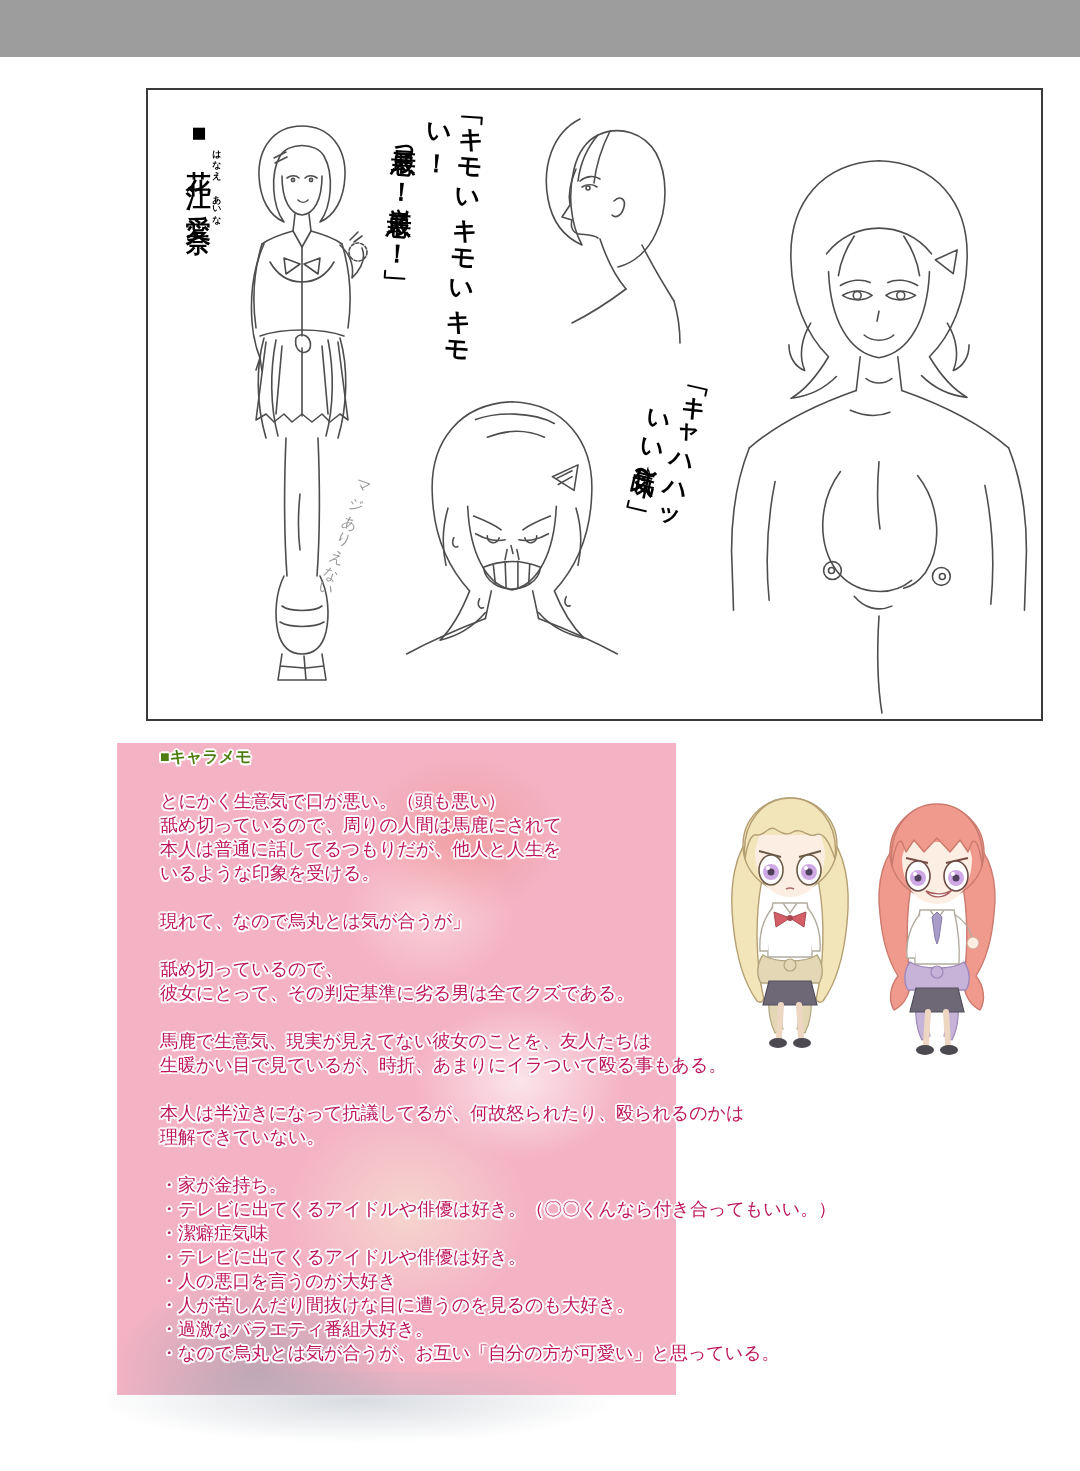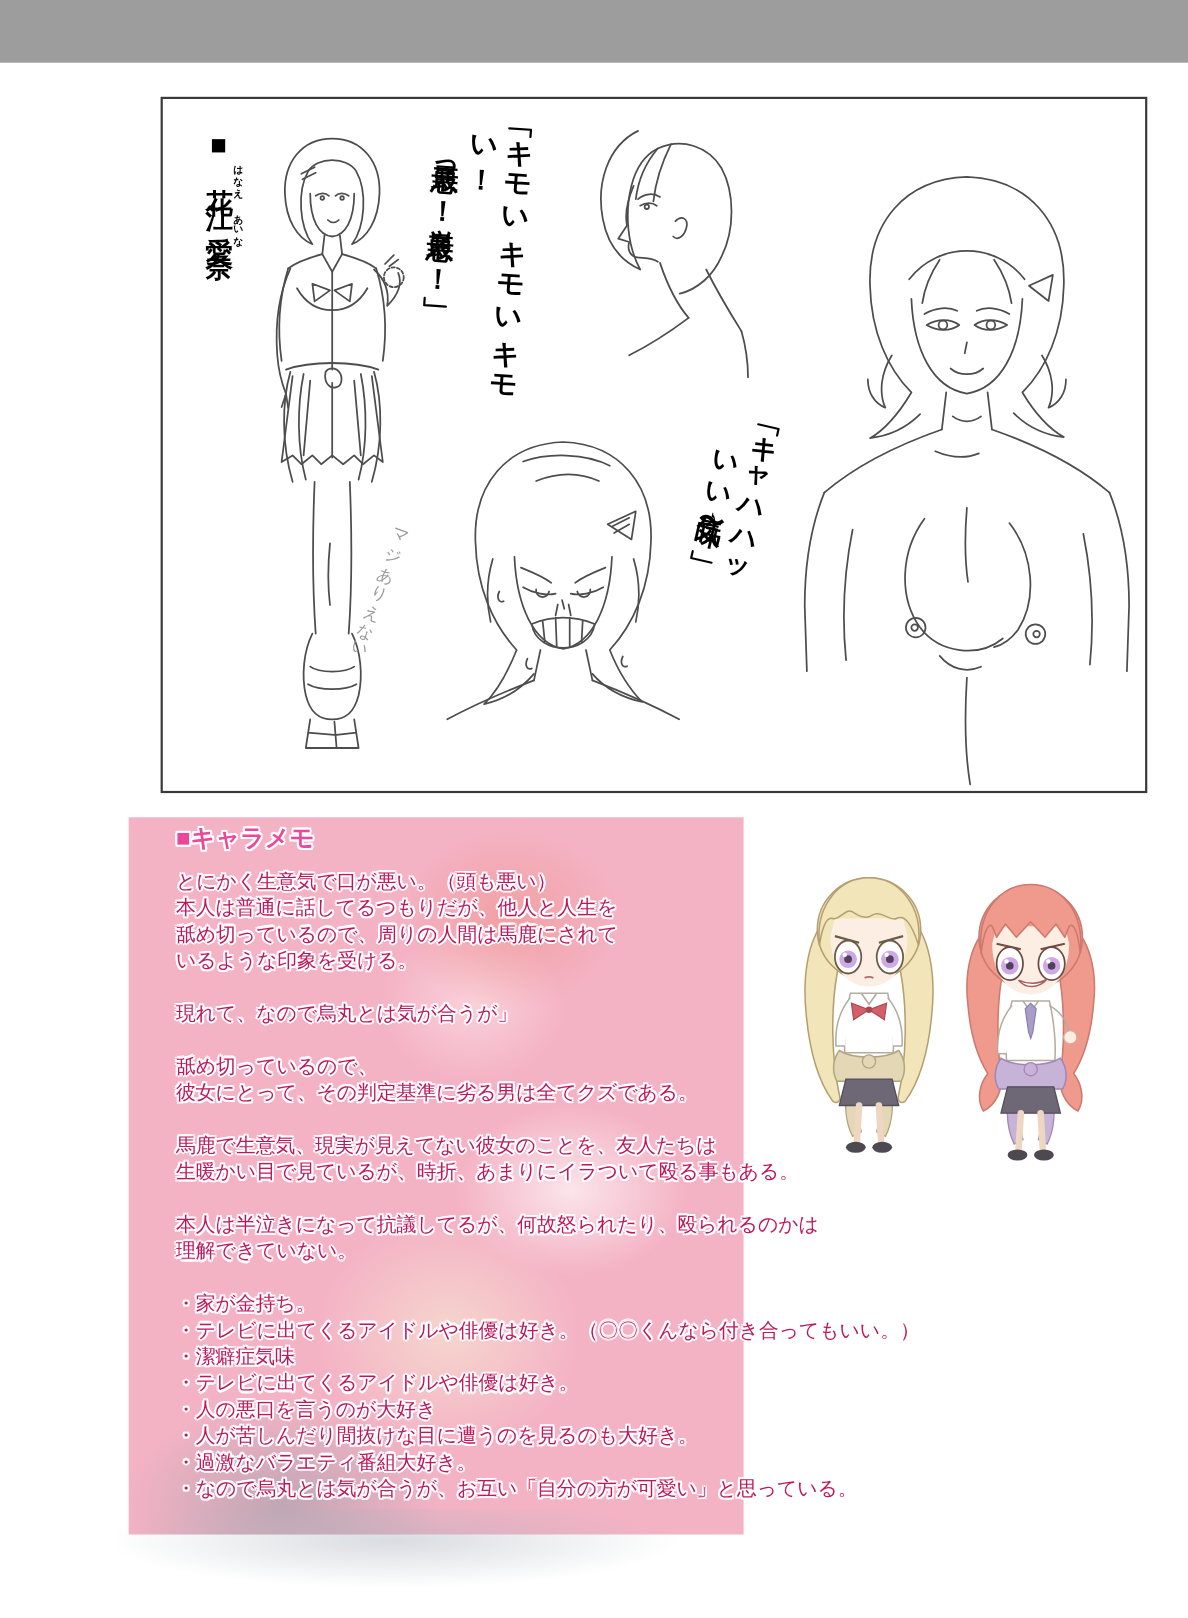--- a/index.html
+++ b/index.html
@@ -33,21 +33,21 @@
   .memo-panel{position:absolute;left:117px;top:743px;width:559px;height:652px;background:#f4b3c5;}
   .memo-art{position:absolute;left:117px;top:743px;width:559px;height:652px;
     background:
       radial-gradient(ellipse 150px 120px at 62% 14%, rgba(238,145,135,.55), rgba(238,145,135,0) 70%),
       radial-gradient(ellipse 120px 100px at 56% 26%, rgba(251,214,221,.85), rgba(251,214,221,0) 70%),
       radial-gradient(ellipse 170px 150px at 52% 72%, rgba(246,222,208,.8), rgba(246,222,208,0) 70%),
       radial-gradient(ellipse 150px 110px at 72% 52%, rgba(255,255,255,.65), rgba(255,255,255,0) 70%),
       radial-gradient(ellipse 210px 140px at 25% 96%, rgba(150,156,166,.55), rgba(150,156,166,0) 70%);}
   .below-shadow{position:absolute;left:105px;top:1372px;width:630px;height:95px;
     background:radial-gradient(ellipse 55% 60% at 40% 30%, rgba(170,177,187,.45), rgba(170,177,187,0) 75%);}
-  .memo-title{position:absolute;left:160px;top:747px;font-size:22px;font-weight:800;color:#ec4899;
+  .memo-title{position:absolute;left:160px;top:747px;font-size:16px;font-weight:800;color:#4d7c0f;
     text-shadow:-2px 0 0 #fff,2px 0 0 #fff,0 -2px 0 #fff,0 2px 0 #fff,
                 -1.5px -1.5px 0 #fff,1.5px -1.5px 0 #fff,-1.5px 1.5px 0 #fff,1.5px 1.5px 0 #fff;}
   .memo-lines{position:absolute;left:160px;top:789px;width:880px;}
   .memo-line{height:24px;line-height:24px;font-size:18px;color:#be185d;white-space:nowrap;
     text-shadow:-2px 0 0 #fff,2px 0 0 #fff,0 -2px 0 #fff,0 2px 0 #fff,
                 -1.5px -1.5px 0 #fff,1.5px -1.5px 0 #fff,-1.5px 1.5px 0 #fff,1.5px 1.5px 0 #fff;}
   
   .chibi{position:absolute;}
 </style>
 </head>
@@ -161,22 +161,22 @@
   </div>
 
   <div class="memo-panel"></div>
   <div class="memo-art"></div>
   <div class="below-shadow"></div>
 
   <div class="memo-title">■キャラメモ</div>
 
   <div class="memo-lines">
     <div class="memo-line">とにかく生意気で口が悪い。（頭も悪い）</div>
+    <div class="memo-line">舐め切っているので、周りの人間は馬鹿にされて</div>
     <div class="memo-line">本人は普通に話してるつもりだが、他人と人生を</div>
-    <div class="memo-line">舐め切っているので、周りの人間は馬鹿にされて</div>
     <div class="memo-line">いるような印象を受ける。</div>
     <div class="memo-line"></div>
     <div class="memo-line">現れて、なので烏丸とは気が合うが」</div>
     <div class="memo-line"></div>
     <div class="memo-line">舐め切っているので、</div>
     <div class="memo-line">彼女にとって、その判定基準に劣る男は全てクズである。</div>
     <div class="memo-line"></div>
     <div class="memo-line">馬鹿で生意気、現実が見えてない彼女のことを、友人たちは</div>
     <div class="memo-line">生暖かい目で見ているが、時折、あまりにイラついて殴る事もある。</div>
     <div class="memo-line"></div>

